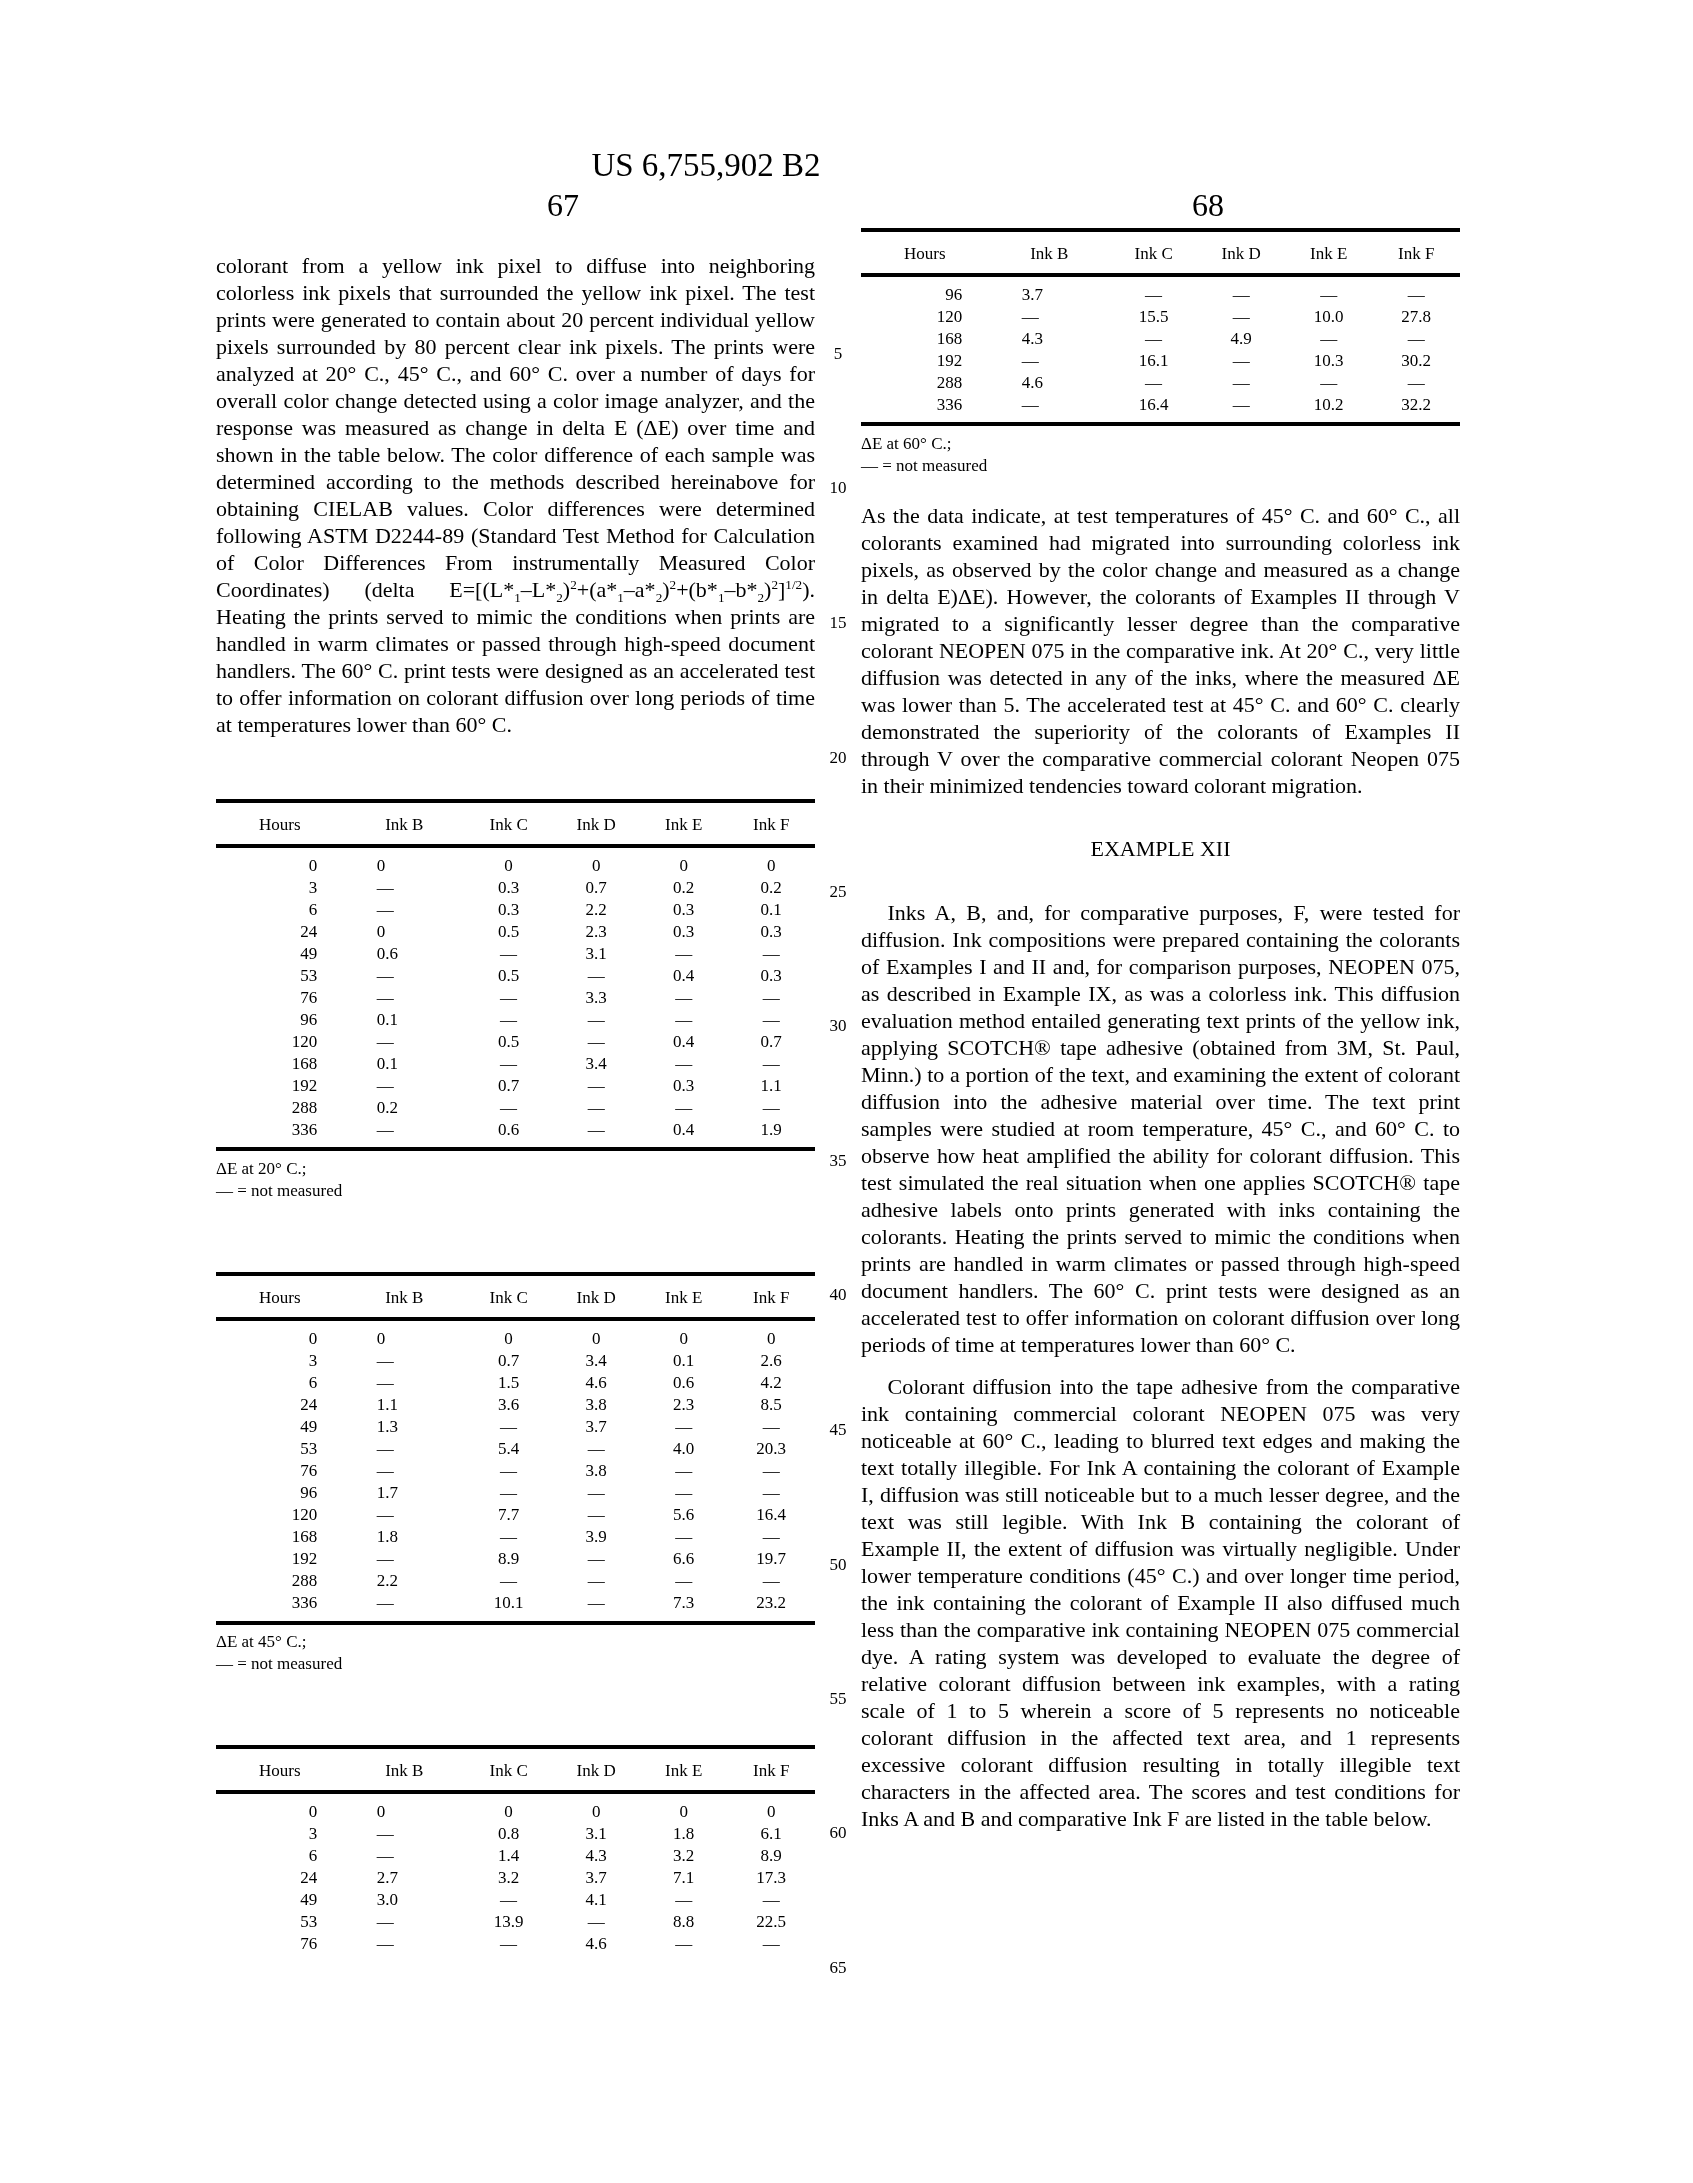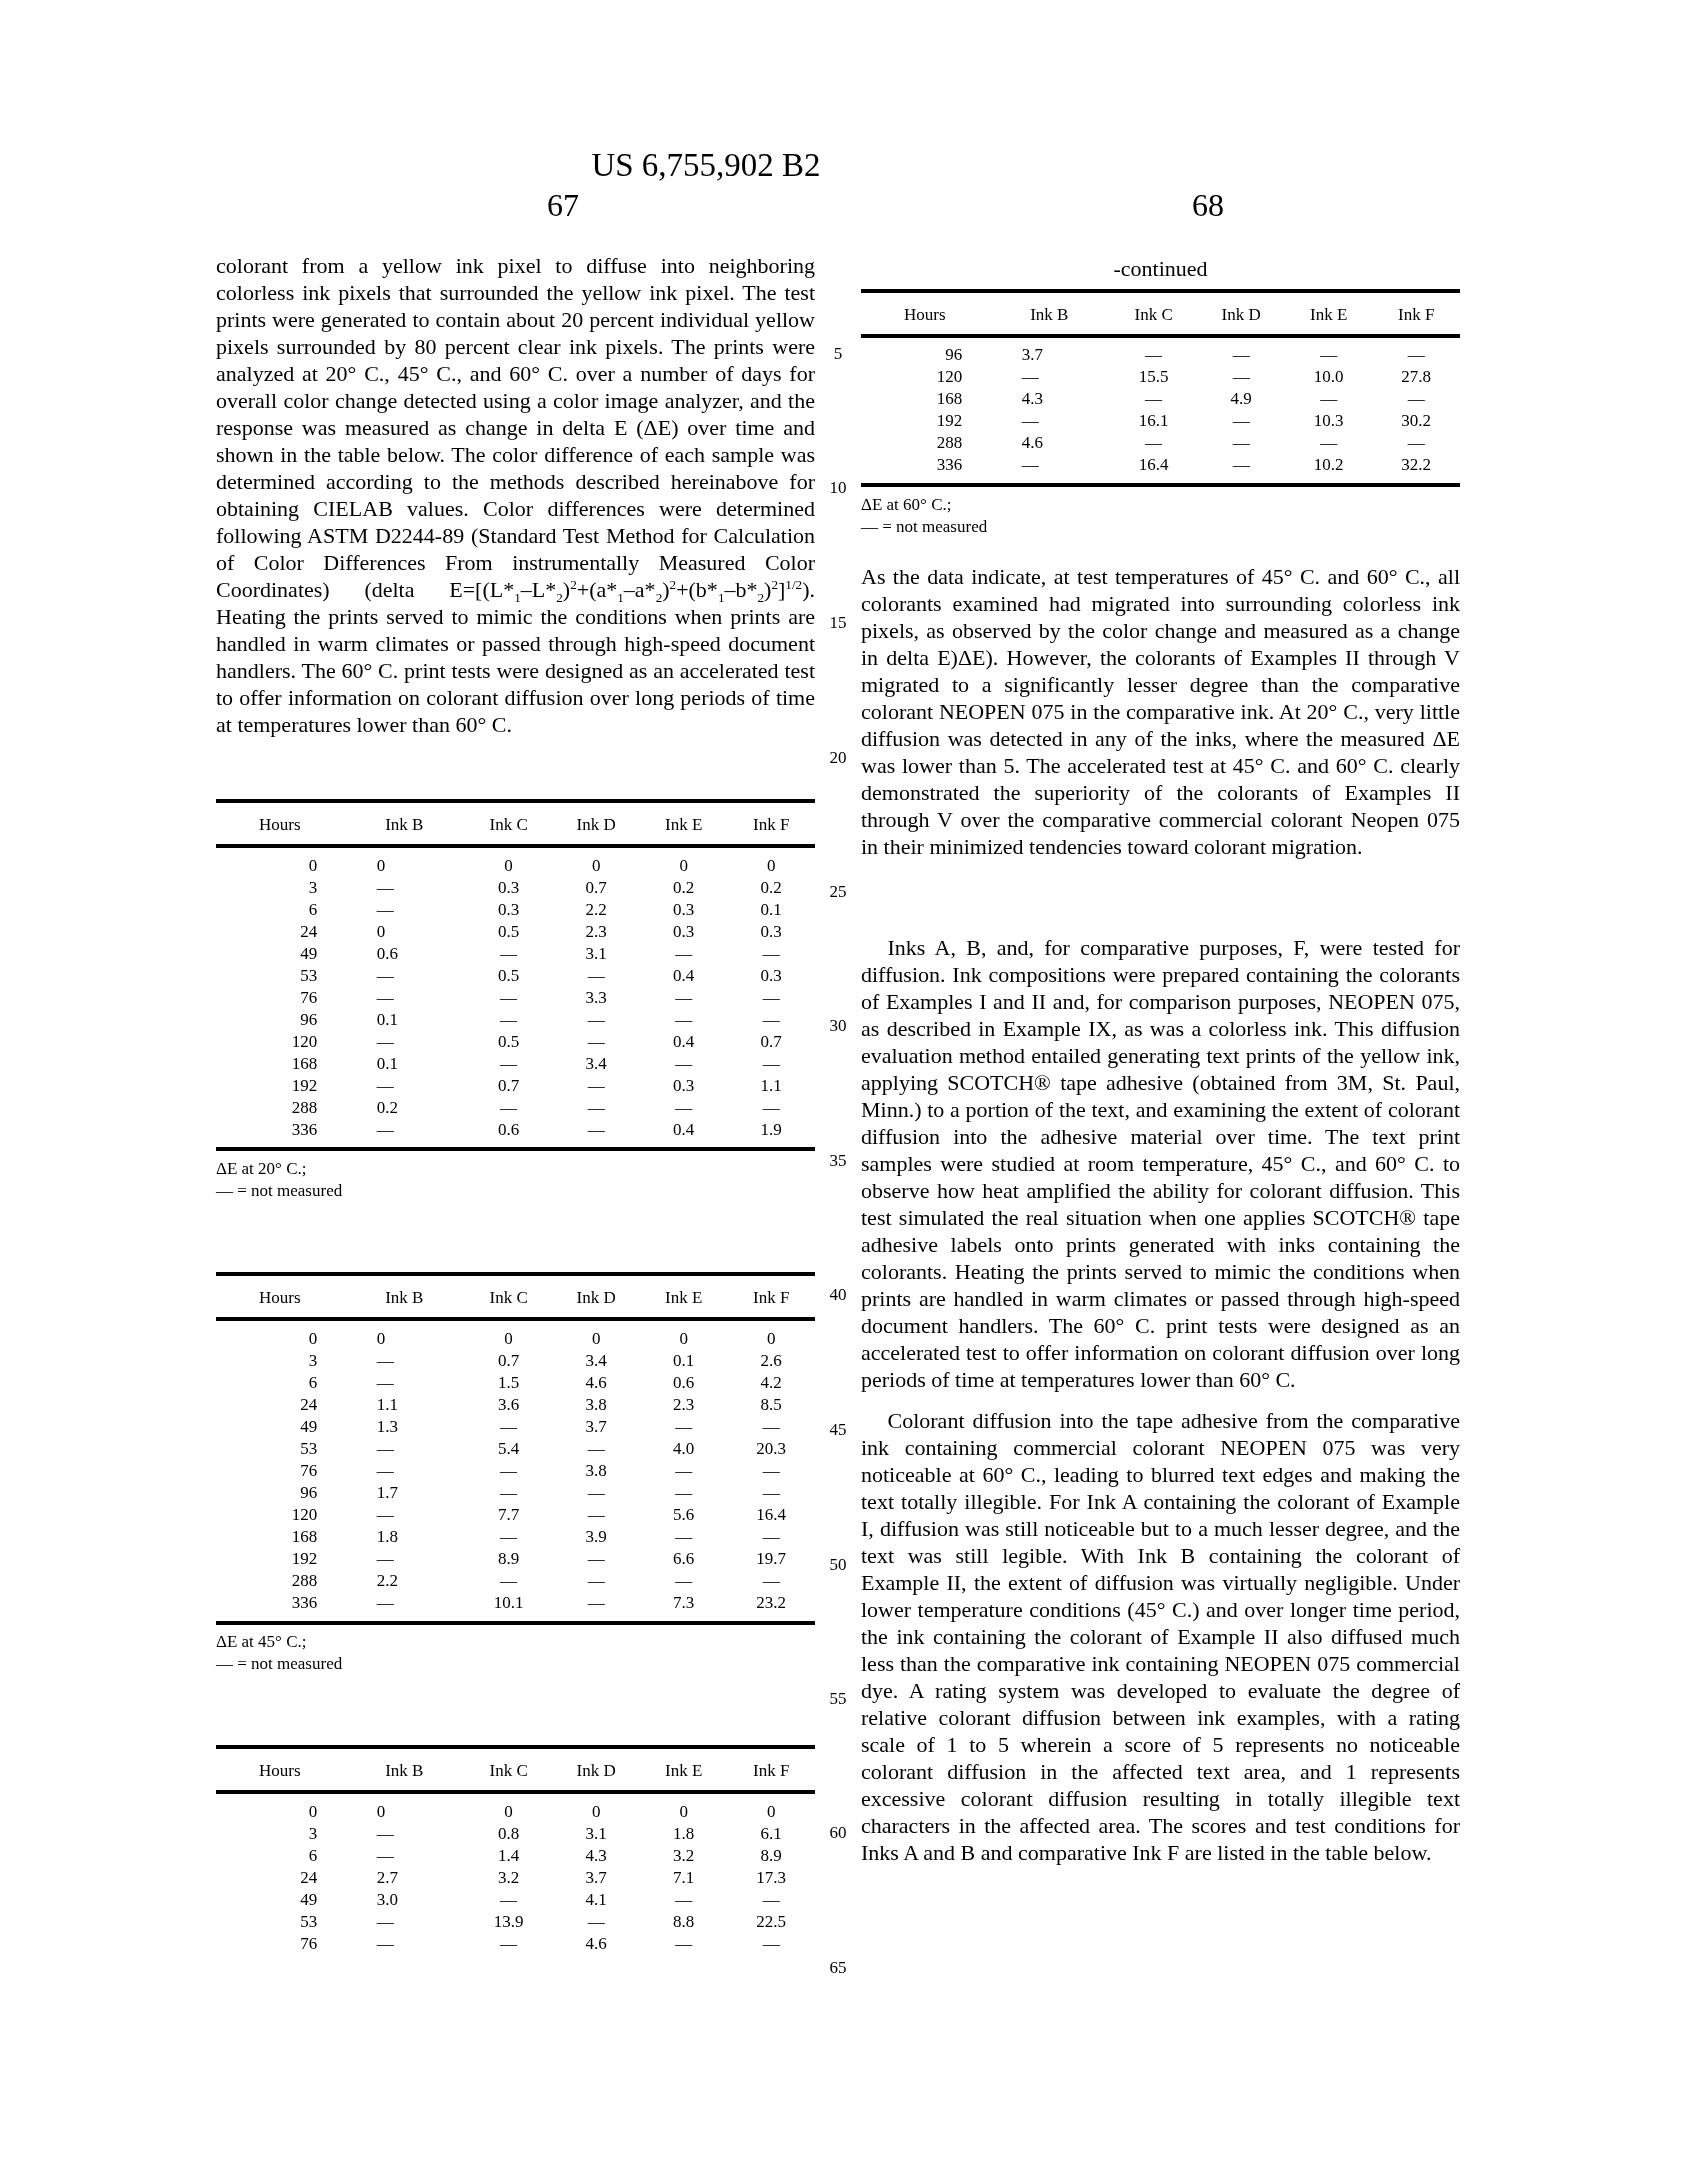--- a/index.html
+++ b/index.html
@@ -404,21 +404,20 @@
           <td class="cx">—</td>
           <td class="cx">4.6</td>
           <td class="cx">—</td>
           <td class="cx">—</td>
         </tr>
       </tbody>
   </table>
 </div>
 
 <div class="column right">
-  <div class="continued" style="margin-top:28px">-continued</div>
   <table class="dt">
     <thead>
         <tr>
       <th class="c0">Hours</th>
       <th class="c1">Ink B</th>
       <th class="cx">Ink C</th>
       <th class="cx">Ink D</th>
       <th class="cx">Ink E</th>
       <th class="cx">Ink F</th>
     </tr>
@@ -481,19 +480,20 @@
   </table>
   <div class="tnote">
     <div>ΔE at 60° C.;</div>
     <div>— = not measured</div>
   </div>
 
   <div style="height:25px"></div>
   <p class="para">As the data indicate, at test temperatures of 45° C. and 60° C., all colorants examined had migrated into surrounding colorless ink pixels, as observed by the color change and measured as a change in delta E)ΔE). However, the colorants of Examples II through V migrated to a significantly lesser degree than the comparative colorant NEOPEN 075 in the comparative ink. At 20° C., very little diffusion was detected in any of the inks, where the measured ΔE was lower than 5. The accelerated test at 45° C. and 60° C. clearly demon­strated the superiority of the colorants of Examples II through V over the comparative commercial colorant Neopen 075 in their minimized tendencies toward colorant migration.</p>
 
   <div style="height:37px"></div>
+  <p class="heading">EXAMPLE XII</p>
   <div style="height:37px"></div>
 
   <p class="para" style="text-indent:26.5px">Inks A, B, and, for comparative purposes, F, were tested for diffusion. Ink compositions were prepared containing the colorants of Examples I and II and, for comparison purposes, NEOPEN 075, as described in Example IX, as was a colorless ink. This diffusion evaluation method entailed generating text prints of the yellow ink, applying SCOTCH® tape adhesive (obtained from 3M, St. Paul, Minn.) to a portion of the text, and examining the extent of colorant diffusion into the adhesive material over time. The text print samples were studied at room temperature, 45° C., and 60° C. to observe how heat amplified the ability for colorant diffusion. This test simulated the real situation when one applies SCOTCH® tape adhesive labels onto prints generated with inks containing the colorants. Heating the prints served to mimic the conditions when prints are handled in warm climates or passed through high-speed document handlers. The 60° C. print tests were designed as an accelerated test to offer information on colorant diffusion over long periods of time at temperatures lower than 60° C.</p>
   <div style="height:14.6px"></div>
   <p class="para" style="text-indent:26.5px">Colorant diffusion into the tape adhesive from the com­parative ink containing commercial colorant NEOPEN 075 was very noticeable at 60° C., leading to blurred text edges and making the text totally illegible. For Ink A containing the colorant of Example I, diffusion was still noticeable but to a much lesser degree, and the text was still legible. With Ink B containing the colorant of Example II, the extent of diffusion was virtually negligible. Under lower temperature conditions (45° C.) and over longer time period, the ink containing the colorant of Example II also diffused much less than the comparative ink containing NEOPEN 075 commercial dye. A rating system was developed to evaluate the degree of relative colorant diffusion between ink examples, with a rating scale of 1 to 5 wherein a score of 5 represents no noticeable colorant diffusion in the affected text area, and 1 represents excessive colorant diffusion resulting in totally illegible text characters in the affected area. The scores and test conditions for Inks A and B and comparative Ink F are listed in the table below.</p>
 </div>
 
 
 </body></html>

